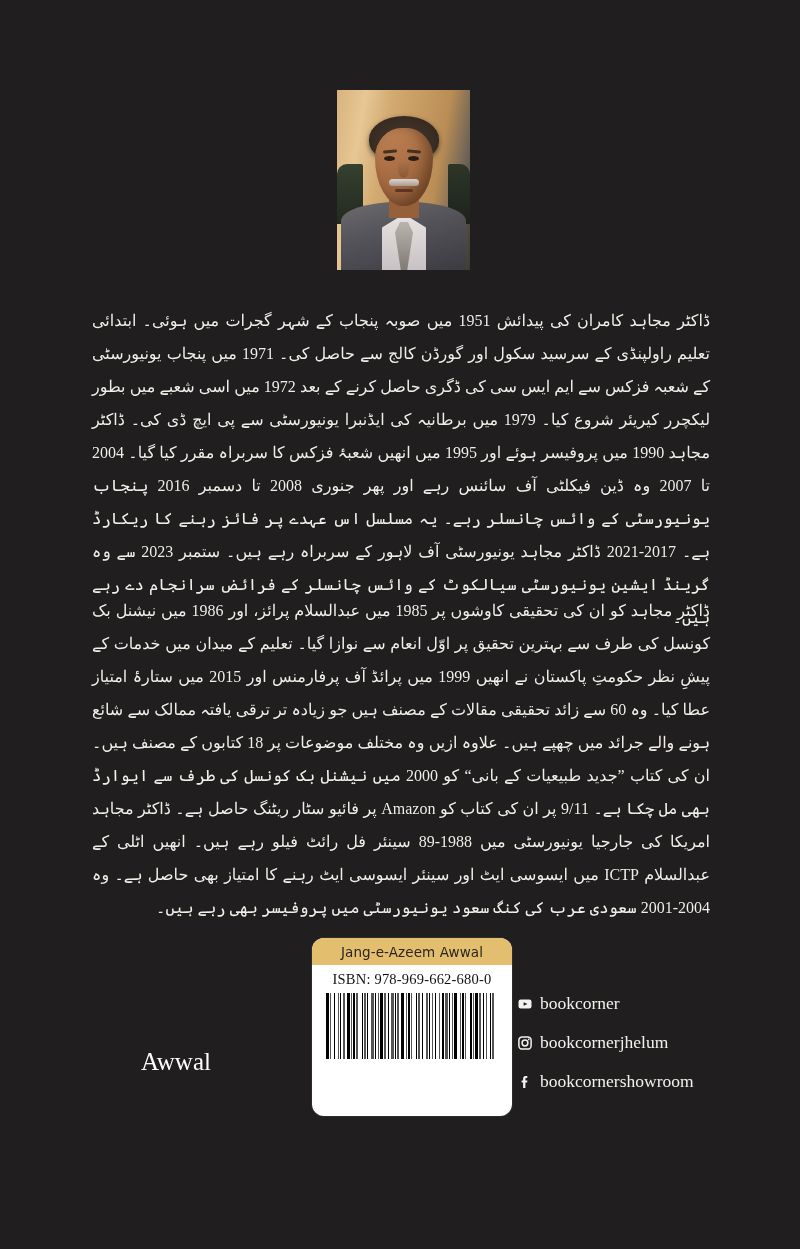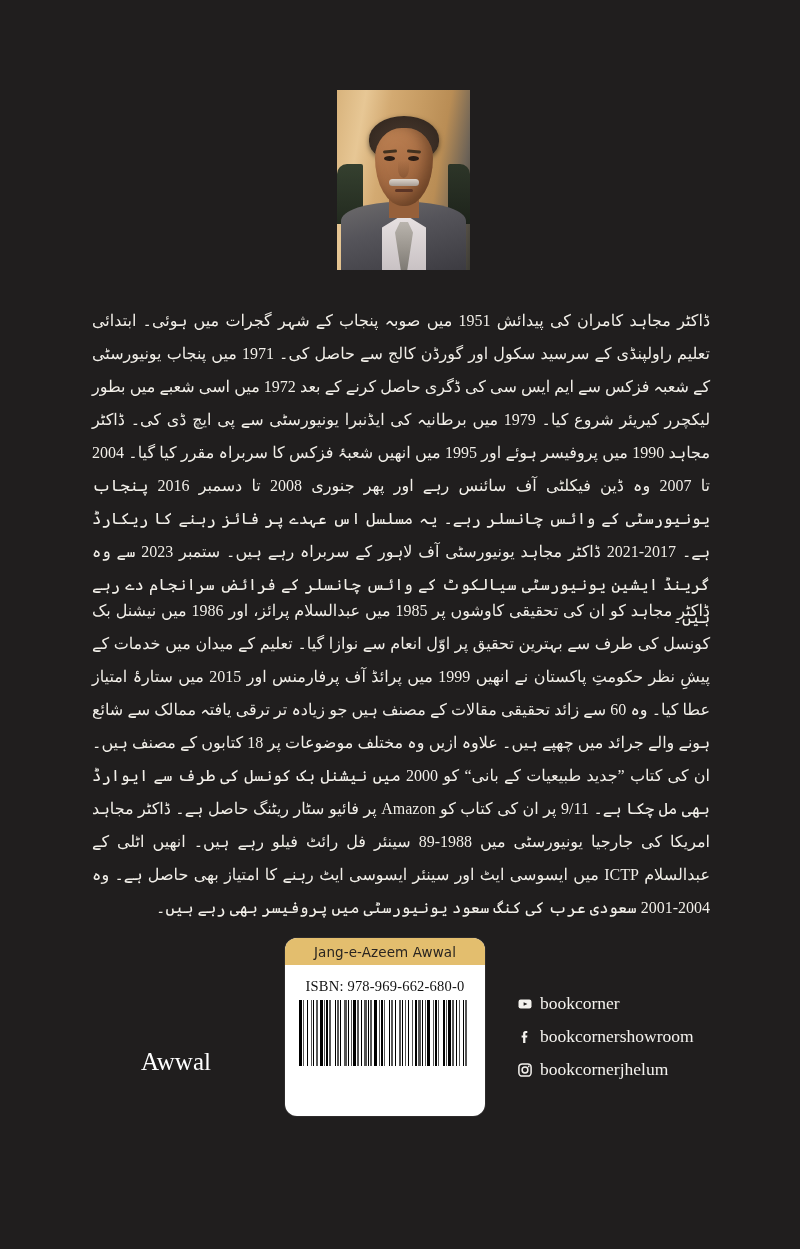--- a/index.html
+++ b/index.html
@@ -165,21 +165,21 @@
     color: #ffffff;
     font-family: "Liberation Serif", serif;
     font-size: 25px;
     line-height: 31px;
   }
   .visit .v-line1 { display: block; }
   .visit .v-line2 { display: block; }
 
   .barcode-card {
     position: absolute;
-    left: 285px;
+    left: 312px;
     top: 938px;
     width: 200px;
     height: 178px;
     background: #ffffff;
     border-radius: 12px;
     overflow: hidden;
     box-shadow: 0 0 0 1px rgba(255,255,255,.06);
   }
   .bc-title {
     height: 27px;
@@ -190,21 +190,21 @@
     display: flex;
     align-items: center;
     justify-content: center;
     letter-spacing: .1px;
   }
   .bc-isbn {
     text-align: center;
     color: #111;
     font-family: "Liberation Serif", serif;
     font-size: 14.5px;
-    padding-top: 13px;
+    padding-top: 6px;
     letter-spacing: .2px;
   }
   .bc-bars {
     margin: 5px auto 0;
     width: 172px;
     height: 66px;
     display: flex;
     align-items: stretch;
     background: #fff;
   }
@@ -220,21 +220,21 @@
     margin-top: 5px;
     letter-spacing: .3px;
   }
 
   .socials {
     position: absolute;
     left: 518px;
     top: 992px;
     display: flex;
     flex-direction: column;
-    gap: 10px;
+    gap: 16px;
   }
   .social-row {
     display: flex;
     align-items: center;
     height: 23px;
     color: #f4f2ee;
     font-family: "Liberation Serif", serif;
     font-size: 17.5px;
   }
   .social-ico {
@@ -393,30 +393,30 @@
           <svg width="14" height="14" viewBox="0 0 14 14">
             <rect x="0.5" y="2.5" width="13" height="9" rx="2.2" fill="currentColor"></rect>
             <polygon points="5.6,5.3 9.4,7 5.6,8.7" fill="#201E1E"></polygon>
           </svg>
         </span>
         <span class="social-handle">bookcorner</span>
       </div>
       <div class="social-row">
         <span class="social-ico">
           <svg width="14" height="14" viewBox="0 0 14 14">
-            <path d="M9.3 1.1H7.6C6 1.1 5.1 2.1 5.1 3.8v1.6H3.6v2.2h1.5v5.3h2.3V7.6h1.7l0.3-2.2H7.4V4c0-0.6 0.2-0.9 0.9-0.9h1V1.1z" fill="currentColor"></path>
-          </svg>
-        </span>
-        <span class="social-handle">bookcornershowroom</span>
-      </div>
-      <div class="social-row">
-        <span class="social-ico">
-          <svg width="14" height="14" viewBox="0 0 14 14">
             <rect x="0.9" y="0.9" width="12.2" height="12.2" rx="3.4" fill="none" stroke="currentColor" stroke-width="1.5"></rect>
             <circle cx="7" cy="7" r="2.9" fill="none" stroke="currentColor" stroke-width="1.5"></circle>
             <circle cx="10.7" cy="3.4" r="0.85" fill="currentColor"></circle>
           </svg>
         </span>
         <span class="social-handle">bookcornerjhelum</span>
       </div>
+      <div class="social-row">
+        <span class="social-ico">
+          <svg width="14" height="14" viewBox="0 0 14 14">
+            <path d="M9.3 1.1H7.6C6 1.1 5.1 2.1 5.1 3.8v1.6H3.6v2.2h1.5v5.3h2.3V7.6h1.7l0.3-2.2H7.4V4c0-0.6 0.2-0.9 0.9-0.9h1V1.1z" fill="currentColor"></path>
+          </svg>
+        </span>
+        <span class="social-handle">bookcornershowroom</span>
+      </div>
     </div>
 
 </div>
 
 </body></html>

